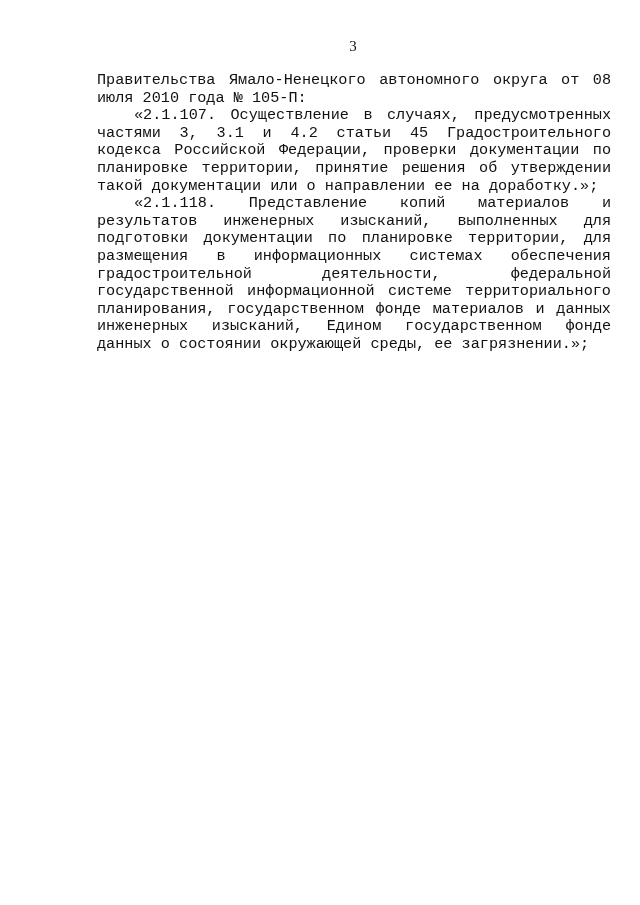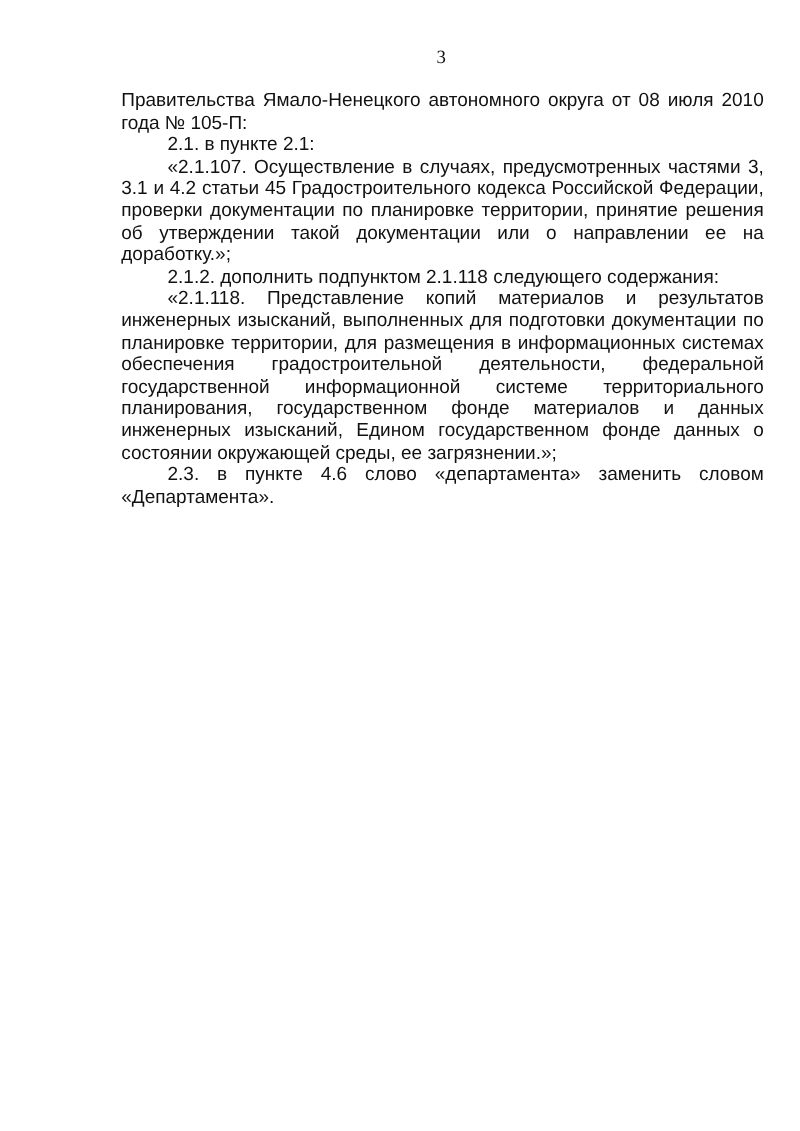--- a/index.html
+++ b/index.html
@@ -4,31 +4,28 @@
 <style>
   html, body { margin: 0; padding: 0; background: #ffffff; }
   body { width: 640px; height: 905px; position: relative; overflow: hidden; }
   .page { position: absolute; left: 0; top: 0; width: 640px; height: 905px; background: #fff; }
   .page-number {
     position: absolute; left: 0; top: 38px; width: 706px; text-align: center;
     font-family: "Liberation Serif", serif; font-size: 15px; color: #111;
   }
   .body-text {
     position: absolute; left: 97px; top: 72px; width: 514px;
-    font-family: Liberation Sans, sans-serif; font-size: 15.2px; line-height: 17.6px; color: #111;
+    font-family: Liberation Mono, monospace; font-size: 15.2px; line-height: 17.6px; color: #111;
   }
   .p { margin: 0; text-align: justify; text-align-last: left; }
   .p.indent { text-indent: 37px; }
 </style>
 </head>
 <body>
 
 <div class="page">
   <div class="page-number">3</div>
   <div class="body-text">
     <p class="p">Правительства Ямало-Ненецкого автономного округа от 08 июля 2010 года № 105-П:</p>
-    <p class="p indent">2.1. в пункте 2.1:</p>
     <p class="p indent">«2.1.107. Осуществление в случаях, предусмотренных частями 3, 3.1 и 4.2 статьи 45 Градостроительного кодекса Российской Федерации, проверки документации по планировке территории, принятие решения об утверждении такой документации или о направлении ее на доработку.»;</p>
-    <p class="p indent">2.1.2. дополнить подпунктом 2.1.118 следующего содержания:</p>
     <p class="p indent">«2.1.118. Представление копий материалов и результатов инженерных изысканий, выполненных для подготовки документации по планировке территории, для размещения в информационных системах обеспечения градостроительной деятельности, федеральной государственной информационной системе территориального планирования, государственном фонде материалов и данных инженерных изысканий, Едином государственном фонде данных о состоянии окружающей среды, ее загрязнении.»;</p>
-    <p class="p indent">2.3. в пункте 4.6 слово «департамента» заменить словом «Департамента».</p>
   </div>
 </div>
 
 </body></html>

